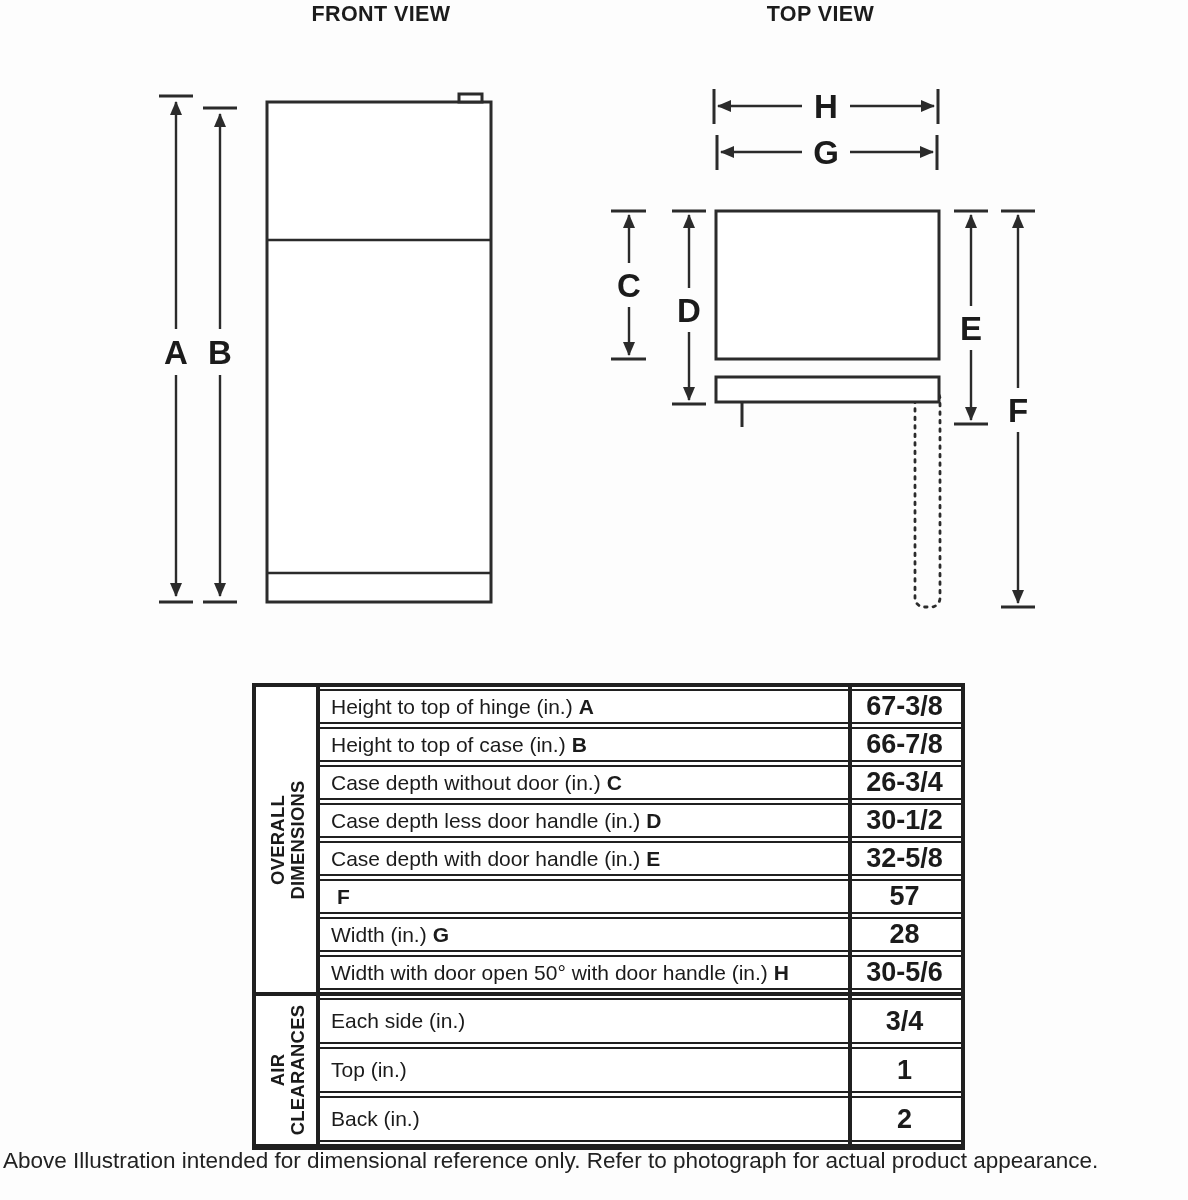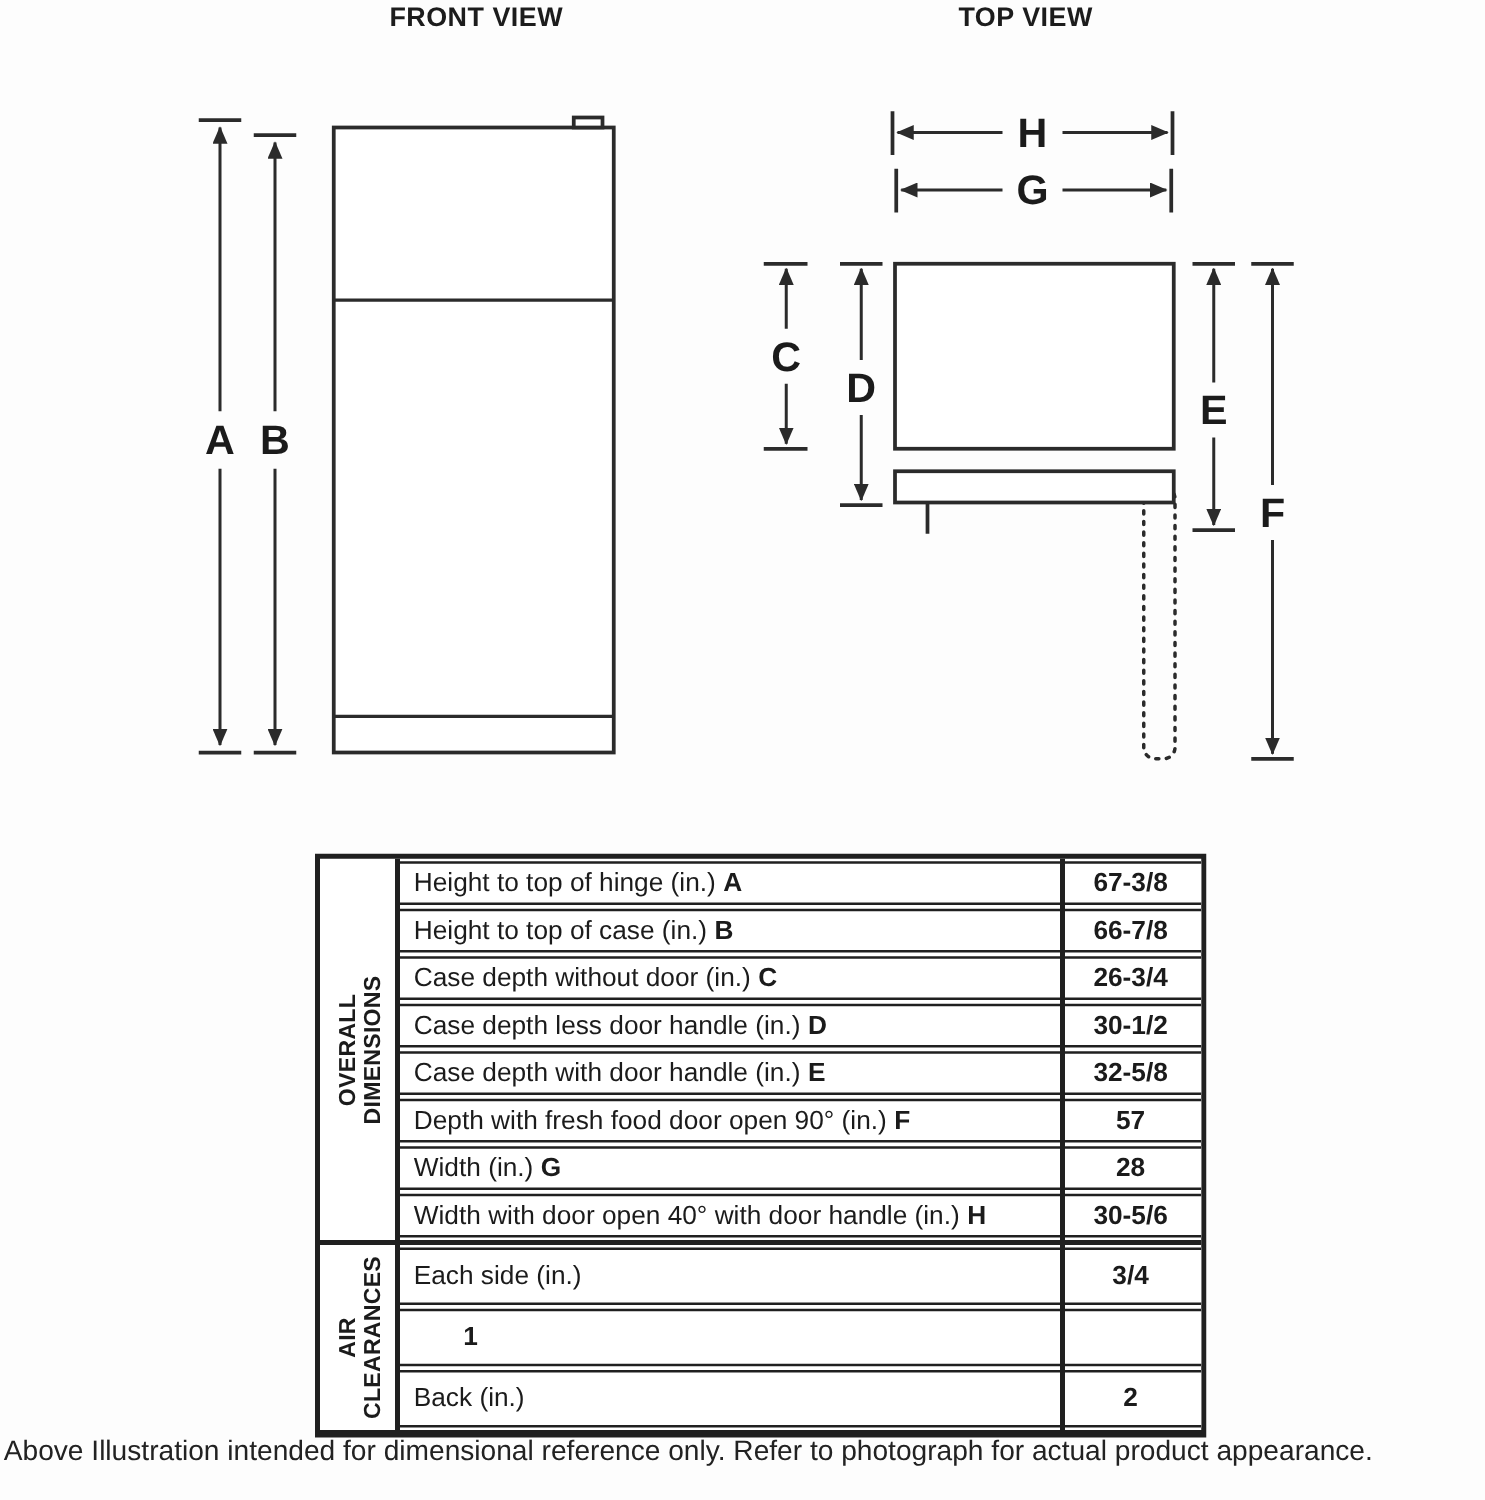--- a/index.html
+++ b/index.html
@@ -30,21 +30,21 @@
          font-weight:bold; font-size:18.5px; line-height:20px; text-align:center;
          white-space:nowrap; letter-spacing:.2px; color:#1b1b1b; }
   .rows { flex:1; display:flex; flex-direction:column; gap:3px; padding:2px 0; }
   .trow { display:flex; border-top:2.5px solid #202020; border-bottom:2.5px solid #202020; background:#fff; }
   .sec-overall .trow { height:35px; }
   .sec-air .trow { height:46px;gap:28px; }
   .desc { flex:1; display:flex; align-items:center; padding-left:11px; font-size:21px; color:#1b1b1b; }
   .letter { font-weight:bold; margin-left:6px; }
   .letter:empty { margin-left:0; }
   .val { flex:0 0 113px; display:flex; align-items:center; justify-content:center;
-         font-weight:bold; font-size:21px; color:#1b1b1b; }
+         font-weight:bold; font-size:27px; color:#1b1b1b; }
   .vline { position:absolute; top:0; bottom:0; width:4px; background:#202020; }
   .vline-label { left:60px; }
   .vline-value { left:592px; }
 
   .footer-note { position:absolute; left:3px; top:1148px; width:1184px;
                  font-size:22.5px; color:#222222; }
 </style>
 </head>
 <body>
 
@@ -179,35 +179,34 @@
         </div>
         <div class="trow">
           <div class="desc">
               <span>Case depth with door handle (in.)</span>
               <span class="letter">E</span>
             </div>
           <div class="val">32-5/8</div>
         </div>
         <div class="trow">
           <div class="desc">
-              <span>Depth with fresh food door open 90° (in.)</span>
               <span class="letter">F</span>
             </div>
           <div class="val">57</div>
         </div>
         <div class="trow">
           <div class="desc">
               <span>Width (in.)</span>
               <span class="letter">G</span>
             </div>
           <div class="val">28</div>
         </div>
         <div class="trow">
           <div class="desc">
-              <span>Width with door open 40° with door handle (in.)</span>
+              <span>Width with door open 50° with door handle (in.)</span>
               <span class="letter">H</span>
             </div>
           <div class="val">30-5/6</div>
         </div>
       </div>
     </div>
 
     <div class="section sec-air">
       <div class="side-label">
         <div class="rot">
@@ -217,20 +216,24 @@
       </div>
       <div class="rows">
         <div class="trow">
           <div class="desc">
               <span>Each side (in.)</span>
               <span class="letter"></span>
             </div>
           <div class="val">3/4</div>
         </div>
         <div class="trow">
+          <div class="desc">
+              <span>Top (in.)</span>
+              <span class="letter"></span>
+            </div>
           <div class="val">1</div>
         </div>
         <div class="trow">
           <div class="desc">
               <span>Back (in.)</span>
               <span class="letter"></span>
             </div>
           <div class="val">2</div>
         </div>
       </div>

